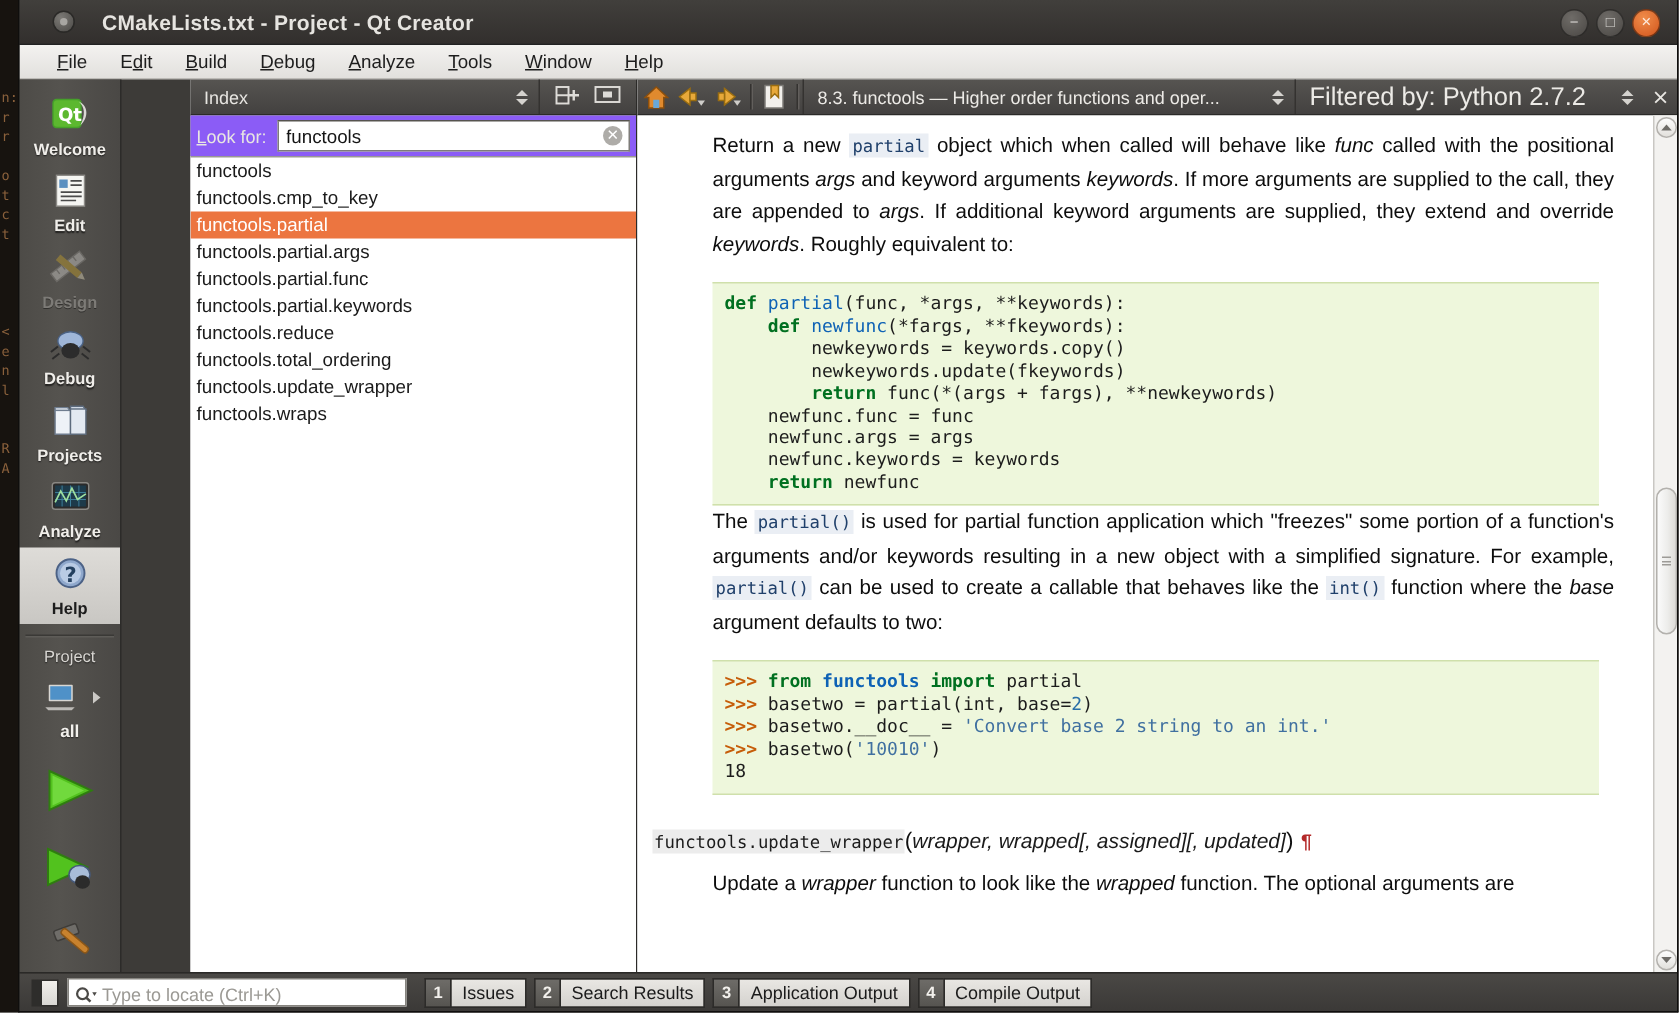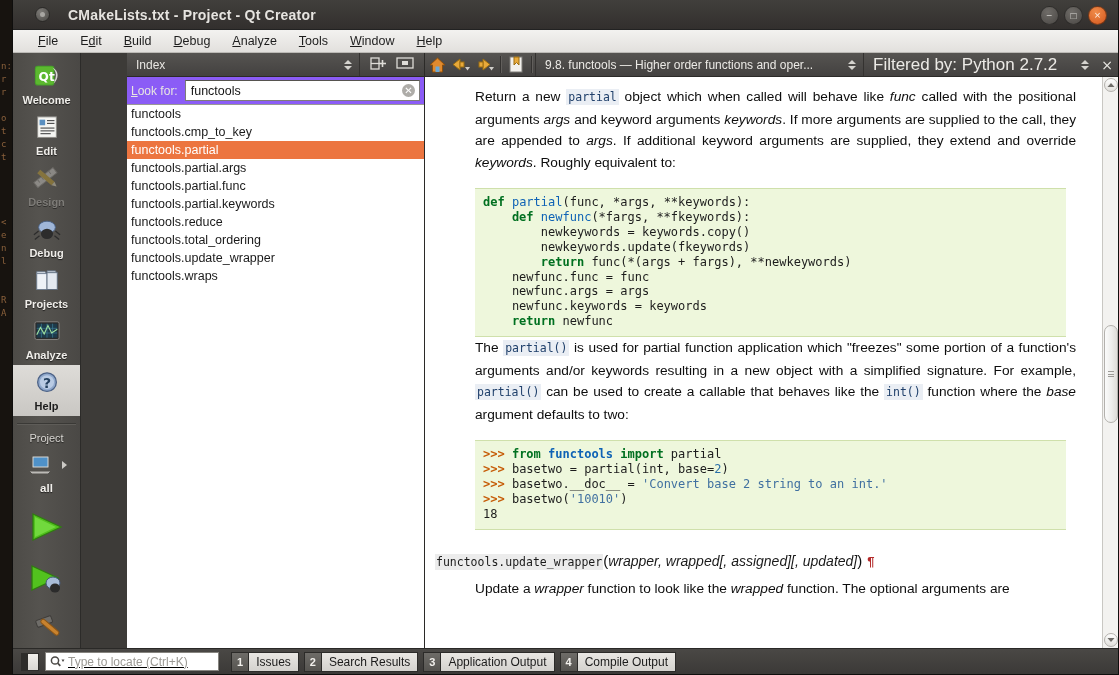--- a/index.html
+++ b/index.html
@@ -253,22 +253,22 @@
     border-top:1px solid #2a2927;
     display:flex; align-items:center; padding:0 4px;
   }
   #sidebar-toggle{
     width:18px;height:18px;margin:0 6px 0 4px;
     background:linear-gradient(#f1efeb,#d9d7d3);
     border:1px solid #2e2d2b; display:flex;
   }
   #sidebar-toggle .left{ width:6px; background:#2e2d2b; }
   #locator{
-    width:174px; height:19px; background:#fff; border:1px solid #86847f;
-    display:flex; align-items:center; padding:0 4px;text-decoration:underline;
+    width:226px; height:19px; background:#fff; border:1px solid #86847f;
+    display:flex; align-items:flex-end; padding:0 4px;
   }
   #locator-icon{ margin-right:3px; display:flex; align-items:center; }
   #locator-input{
     flex:1; border:none; outline:none; background:transparent;
     font-family:"Liberation Sans",sans-serif; font-size:12px; color:#111;
   }
   #locator-input::placeholder{ color:#9b9994; }
   #output-panes{ display:flex; align-items:center; margin-left:12px; gap:0; }
   .pane-btn{ display:flex; align-items:stretch; height:20px; margin-right:5px; cursor:default; }
   .pane-num{
@@ -547,21 +547,21 @@
         </div>
         <div class="tb-sep"></div>
         <div class="tb-btn">
           <svg width="15" height="17" viewBox="0 0 15 17">
             <rect x="1" y="1" width="12" height="15" fill="#f2f0ec" stroke="#7d7b77"></rect>
             <path d="M5 1 L10 1 L10 9 L7.5 6.5 L5 9 Z" fill="#e8a93a" stroke="#9a6d10"></path>
           </svg>
         </div>
         <div class="tb-sep"></div>
         <div id="page-combo">
-          <span id="page-combo-label">9.8. functools — Higher order functions and oper...</span>
+          <span id="page-combo-label">8.3. functools — Higher order functions and oper...</span>
           <span class="spin-arrows">
               <i class="up"></i>
               <i class="down"></i>
             </span>
         </div>
         <div id="filter-combo">
           <span id="filter-combo-label">Filtered by: Python 2.7.2</span>
           <span class="spin-arrows">
               <i class="up"></i>
               <i class="down"></i>

